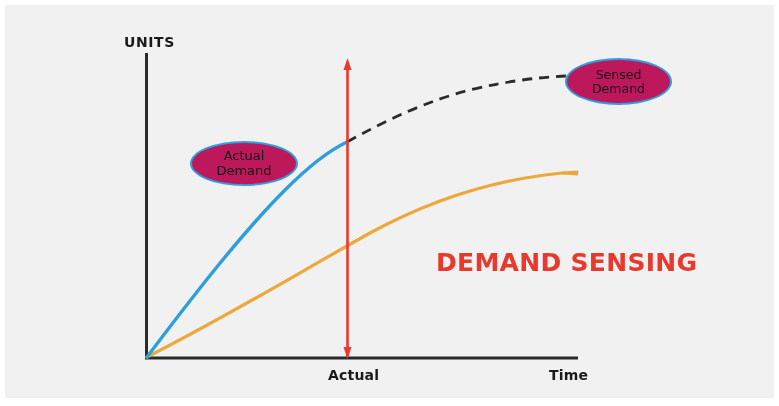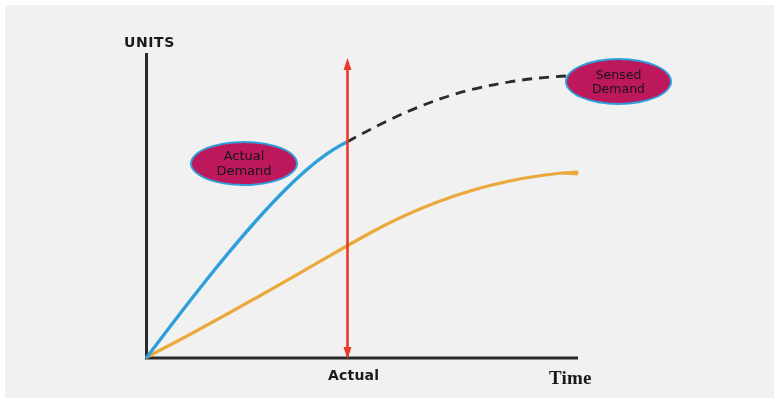--- a/index.html
+++ b/index.html
@@ -46,22 +46,21 @@
     letter-spacing: 0.6px;
   }
   #today-label {
     left: 328px;
     top: 367px;
     font-size: 14px;
   }
   #time-label {
     left: 549px;
     top: 367px;
-    font-size: 19px;
-    font-family: Liberation Serif, serif;
+    font-size: 14px;
   }
   #title-demand-sensing {
     left: 436px;
     top: 248px;
     font-size: 25px;
     font-weight: 700;
     color: #e8392c;
     letter-spacing: 0.3px;
   }
   .bubble {
@@ -127,20 +126,21 @@
 
     <line x1="563" y1="173" x2="578" y2="174" stroke="#eba93c" stroke-width="3"></line>
   </svg>
 
   <div class="lbl" id="units-label">UNITS</div>
 
   <div class="lbl" id="today-label">Actual</div>
 
   <div class="lbl" id="time-label">Time</div>
 
+  <div class="lbl" id="title-demand-sensing">DEMAND SENSING</div>
 
   <div class="bubble" id="bubble-actual-demand">
     <span>
       <span>Actual</span><br>
       <span>Demand</span>
     </span>
   </div>
 
   <div class="bubble" id="bubble-sensed-demand">
     <span>

